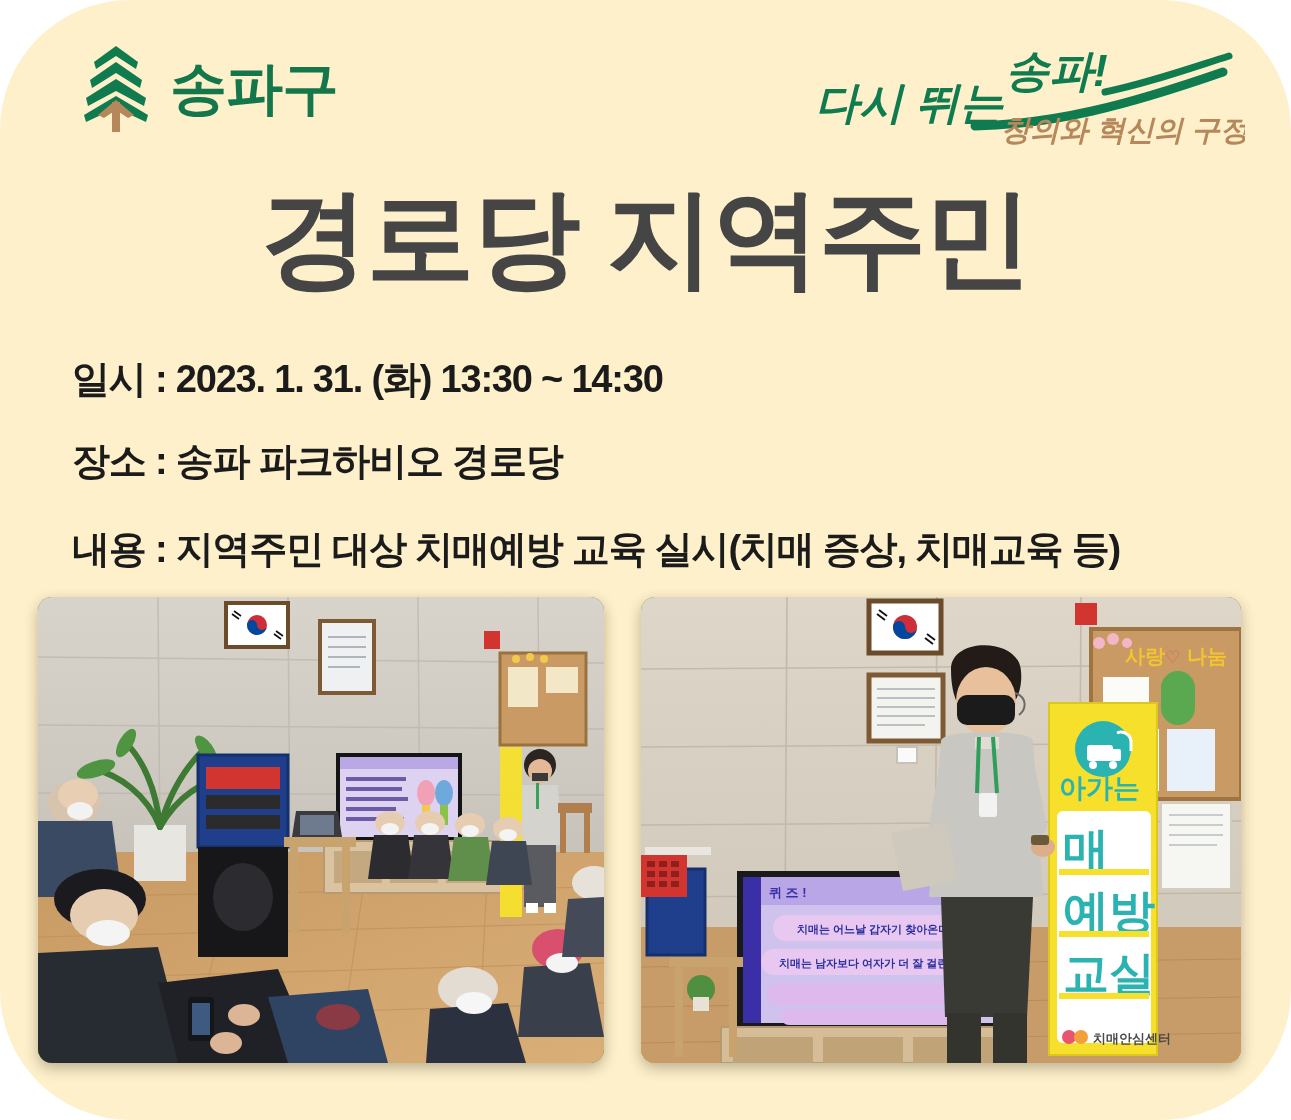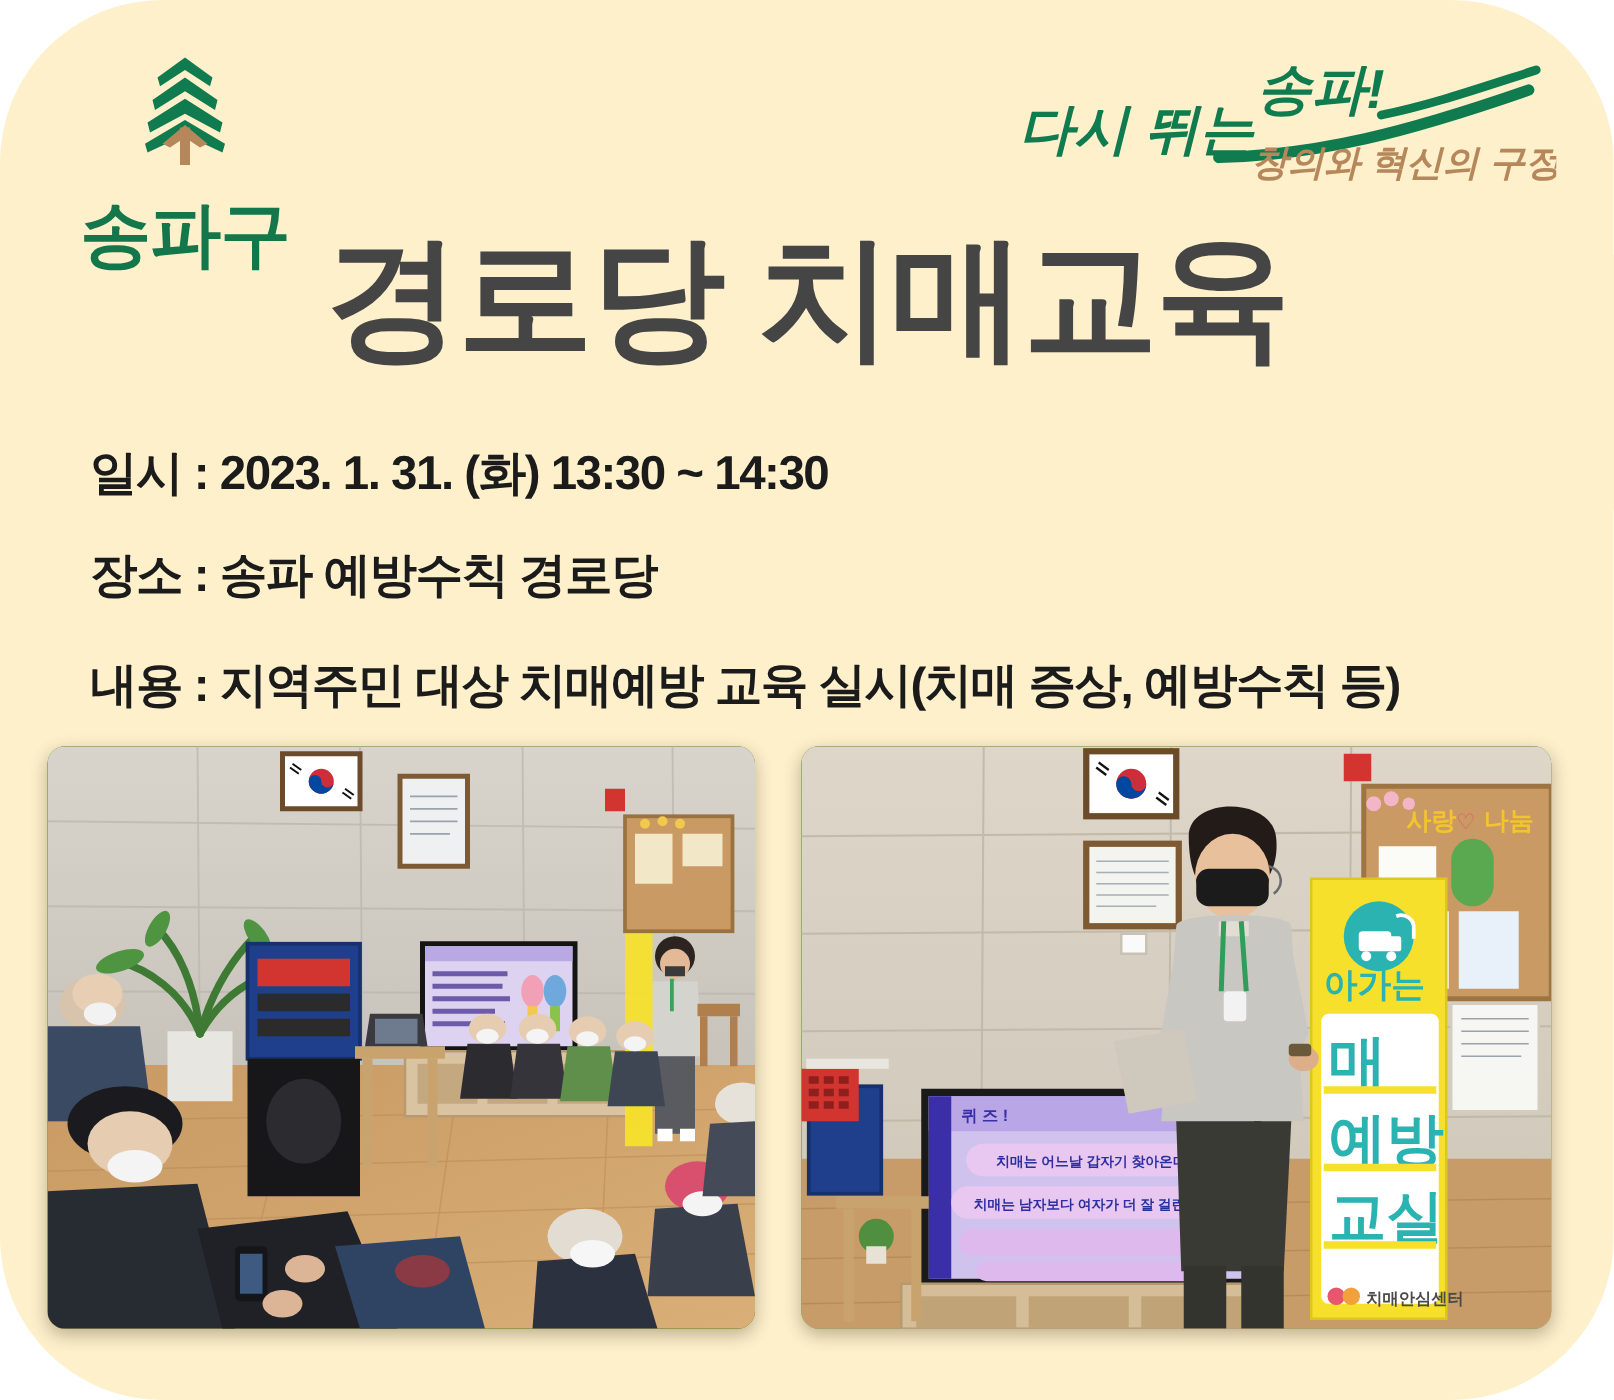--- a/index.html
+++ b/index.html
@@ -26,26 +26,25 @@
   
   .header {
     position: absolute;
     top: 0; left: 0;
     width: 1291px;
     height: 168px;
   }
 
   .brand {
     position: absolute;
-    left: 64px;
+    left: 76px;
     top: 42px;
     display: flex;
     align-items: center;
-    gap: 26px;
-    flex-direction: column;
+    gap: 14px;
   }
   .brand-mark { width: 80px; height: 92px; display: block; }
   .brand-name {
     font-size: 57px;
     font-weight: 700;
     color: #14774b;
     letter-spacing: -1px;
     line-height: 1;
     white-space: nowrap;
   }
@@ -151,26 +150,26 @@
       <svg viewBox="0 0 440 110">
         <text class="slogan-main" x="10" y="78">다시 뛰는</text>
         <text class="slogan-main" x="200" y="46">송파!</text>
         <path d="M170 86 C250 84 320 66 418 32" stroke="#0f7b4f" stroke-width="9" fill="none" stroke-linecap="round"></path>
         <path d="M300 52 C340 44 380 30 424 16" stroke="#0f7b4f" stroke-width="7" fill="none" stroke-linecap="round"></path>
         <text class="slogan-sub" x="196" y="100">창의와 혁신의 구정</text>
       </svg>
     </div>
   </div>
 
-  <div class="title">경로당 치매교육</div>
+  <div class="title">경로당 지역주민</div>
 
   <div class="info">
     <div class="info-line l1">일시 :  2023. 1. 31. (화)  13:30 ~ 14:30</div>
-    <div class="info-line l2">장소 : 송파 예방수칙 경로당</div>
-    <div class="info-line l3">내용 : 지역주민 대상 치매예방 교육 실시(치매 증상, 예방수칙 등)</div>
+    <div class="info-line l2">장소 : 송파 파크하비오 경로당</div>
+    <div class="info-line l3">내용 : 지역주민 대상 치매예방 교육 실시(치매 증상, 치매교육 등)</div>
   </div>
 
   <div class="photos">
 
     <div class="photo photo-left">
       <svg viewBox="0 0 566 466" preserveAspectRatio="none">
         <defs>
           <linearGradient id="wallL" x1="0" y1="0" x2="0" y2="1">
             <stop offset="0" stop-color="#d8d4cc"></stop>
               <stop offset="1" stop-color="#c8c3ba"></stop>

